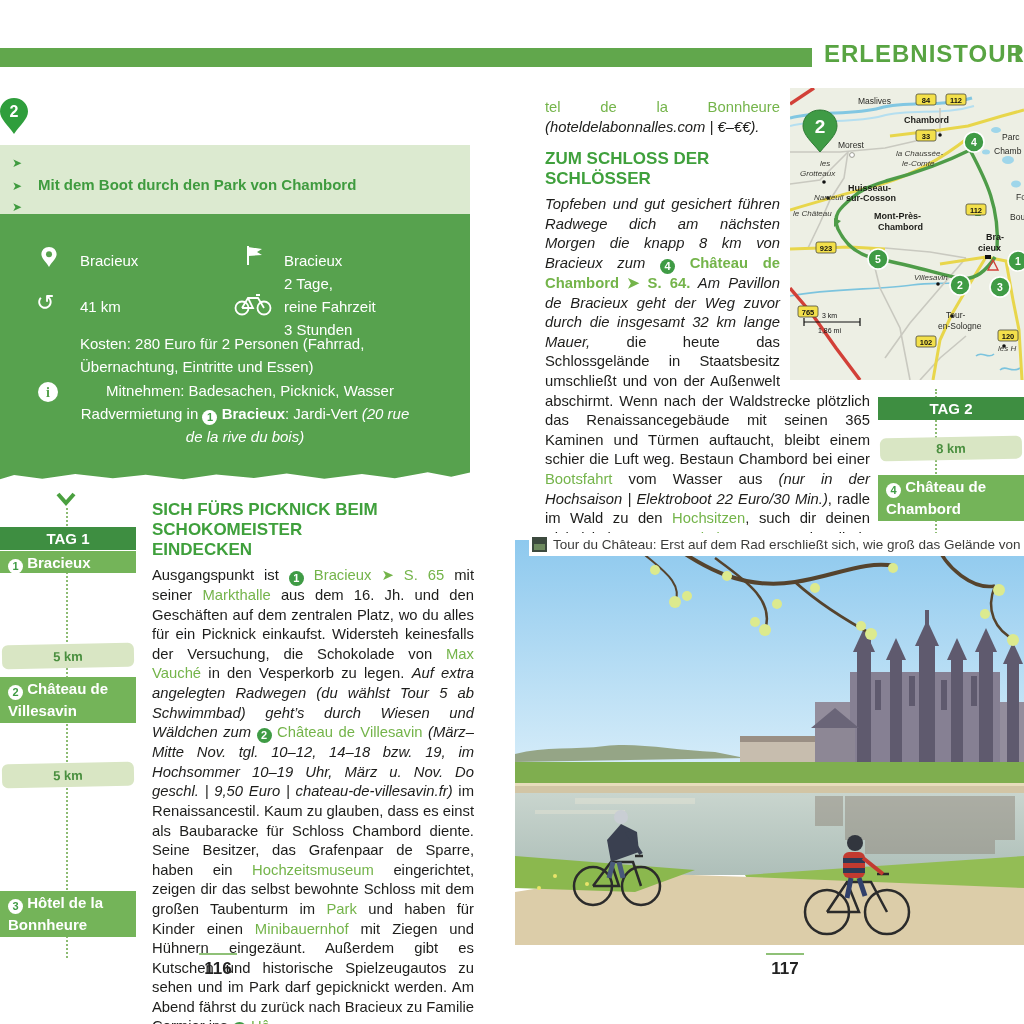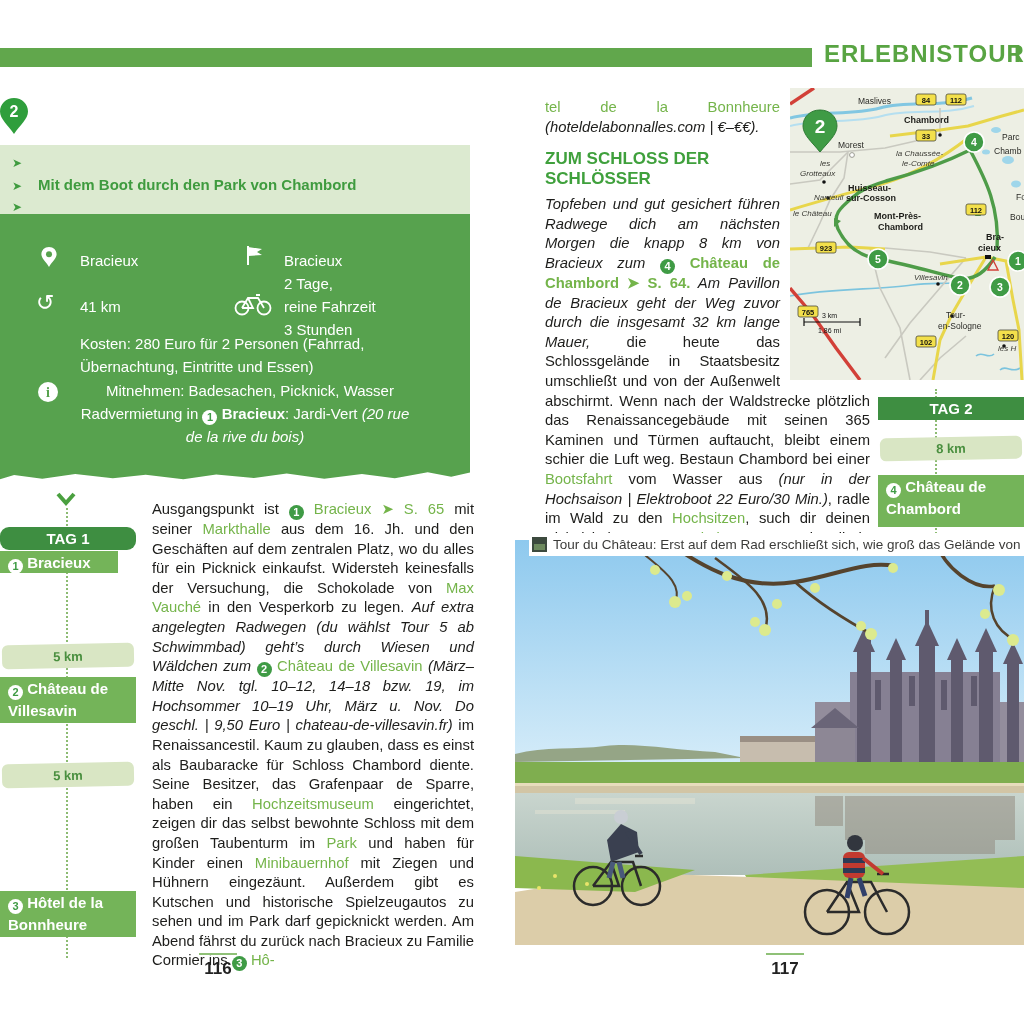--- a/index.html
+++ b/index.html
@@ -63,21 +63,21 @@
        font-size:11px;font-weight:bold;align-items:center;justify-content:center;
        vertical-align:-2px;line-height:15px;}
   .bdgw{display:inline-flex;width:15px;height:15px;border-radius:50%;background:#fff;color:#3f9b45;
         font-size:11px;font-weight:bold;align-items:center;justify-content:center;
         vertical-align:-2px;line-height:15px;}
   .map-float{float:right;width:234px;height:292px;margin:0 0 6px 10px;position:relative;}
   .tag2-float{float:right;clear:right;width:146px;height:152px;margin:3px 0 4px 8px;position:relative;}
   .t2-dot{position:absolute;left:57px;top:0;height:152px;border-left:2px dotted #8cbb72;}
   .t2-bar1{position:absolute;left:0;top:8px;width:146px;height:23px;}
   .t2-km{position:absolute;left:2px;top:48px;width:142px;height:23px;}
-  .t2-bar2{position:absolute;left:0;top:86px;width:146px;height:52px;}
+  .t2-bar2{position:absolute;left:0;top:86px;width:146px;height:46px;}
 
   
   .photo{position:absolute;left:515px;top:540px;width:509px;height:405px;}
   .caption{position:absolute;left:14px;top:-7px;right:0;height:23px;background:#fff;
            display:flex;align-items:center;gap:6px;font-size:13.5px;color:#3c3c3a;
            padding-left:3px;box-sizing:border-box;white-space:nowrap;overflow:hidden;}
   .cap-ic{width:15px;height:15px;background:#3c4a3e;flex:0 0 auto;position:relative;}
   .cap-ic::after{content:"";position:absolute;left:2px;bottom:2px;width:11px;height:6px;background:#6d8a5e;}
 
   
@@ -156,28 +156,30 @@
       <text x="11" y="16" text-anchor="middle" fill="#57a24e" font-size="14" font-weight="bold" font-family="Liberation Serif, serif">i</text>
     </svg>
     <div class="f-label" style="left:80px;top:165px;width:340px;text-align:center;">Mitnehmen: Badesachen, Picknick, Wasser</div>
     <div class="f-label" style="left:80px;top:188px;width:330px;text-align:center;"><span class="rn">Radvermietung in </span><span class="bdgw">1</span><span class="rb"> Bracieux</span><span class="rn">: Jardi-Vert </span><span class="ri">(20 rue de la rive du bois)</span></div>
   </div>
 
   <svg class="chevron" style="left:56px;top:492px;" width="20" height="14" viewBox="0 0 20 14">
     <path d="M2 2 L10 11 L18 2" fill="none" stroke="#4aa03f" stroke-width="4"></path>
   </svg>
   <div class="dotline" style="left:66px;top:508px;height:450px;"></div>
-  <div class="tagbar" style="left:0;top:527px;width:136px;height:23px;border-radius:9px;">TAG 1</div>
-  <div class="stopbar" style="left:0;top:551px;width:118px;height:22px;"><span class="bdgw">1</span><span class="rn"> Bracieux</span></div>
+  <div class="tagbar" style="left:0;top:527px;width:136px;height:23px;">TAG 1</div>
+  <div class="stopbar" style="left:0;top:551px;width:136px;height:22px;"><span class="bdgw">1</span><span class="rn"> Bracieux</span></div>
   <div class="kmstripe rot1" style="left:2px;top:644px;width:132px;height:24px;">5 km</div>
   <div class="stopbar" style="left:0;top:677px;width:136px;height:46px;"><span class="bdgw">2</span><span class="rn"> Château de</span><br><span class="rn">Villesavin</span></div>
   <div class="kmstripe rot1" style="left:2px;top:763px;width:132px;height:24px;">5 km</div>
   <div class="stopbar" style="left:0;top:891px;width:136px;height:46px;"><span class="bdgw">3</span><span class="rn"> Hôtel de la</span><br><span class="rn">Bonnheure</span></div>
 
   <div class="article art-left">
+    <h3 class="sec-head">SICH FÜRS PICKNICK BEIM SCHOKOMEISTER
+EINDECKEN</h3>
     <p class="body-txt"><span class="rn">Ausgangspunkt ist </span><span class="bdg">1</span><span class="rg"> Bracieux ➤ S. 65</span><span class="rn"> mit seiner </span><span class="rg">Markthalle</span><span class="rn"> aus dem 16. Jh. und den Geschäften auf dem zentralen Platz, wo du alles für ein Picknick einkaufst. Widersteh keinesfalls der Versuchung, die Schokolade von </span><span class="rg">Max Vauché</span><span class="rn"> in den Vesperkorb zu legen. </span><span class="ri">Auf extra angelegten Radwegen (du wählst Tour 5 ab Schwimmbad) geht’s durch Wiesen und Wäldchen zum </span><span class="bdg">2</span><span class="rg"> Château de Villesavin </span><span class="ri">(März–Mitte Nov. tgl. 10–12, 14–18 bzw. 19, im Hochsommer 10–19 Uhr, März u. Nov. Do geschl. | 9,50 Euro | chateau-de-villesa­vin.fr)</span><span class="rn"> im Renaissancestil. Kaum zu glauben, dass es einst als Baubaracke für Schloss Chambord diente. Seine Besitzer, das Grafenpaar de Sparre, haben ein </span><span class="rg">Hochzeitsmuseum</span><span class="rn"> eingerichtet, zeigen dir das selbst bewohnte Schloss mit dem großen Taubenturm im </span><span class="rg">Park</span><span class="rn"> und haben für Kinder einen </span><span class="rg">Minibauernhof</span><span class="rn"> mit Ziegen und Hühnern eingezäunt. Außerdem gibt es Kutschen und historische Spielzeugautos zu sehen und im Park darf gepicknickt werden. Am Abend fährst du zurück nach Bracieux zu Familie Cormier ins </span><span class="bdg">3</span><span class="rg"> Hô-</span></p>
   </div>
 
   <div class="article art-right">
 
     <div class="map-float">
       <svg width="234" height="292" viewBox="0 0 234 292">
         <rect x="0" y="0" width="234" height="292" fill="#edefe4"></rect>
 
         <path d="M0 30 C30 22 60 28 90 20 C120 12 150 20 182 10" stroke="#82c7e2" stroke-width="3" fill="none"></path>

